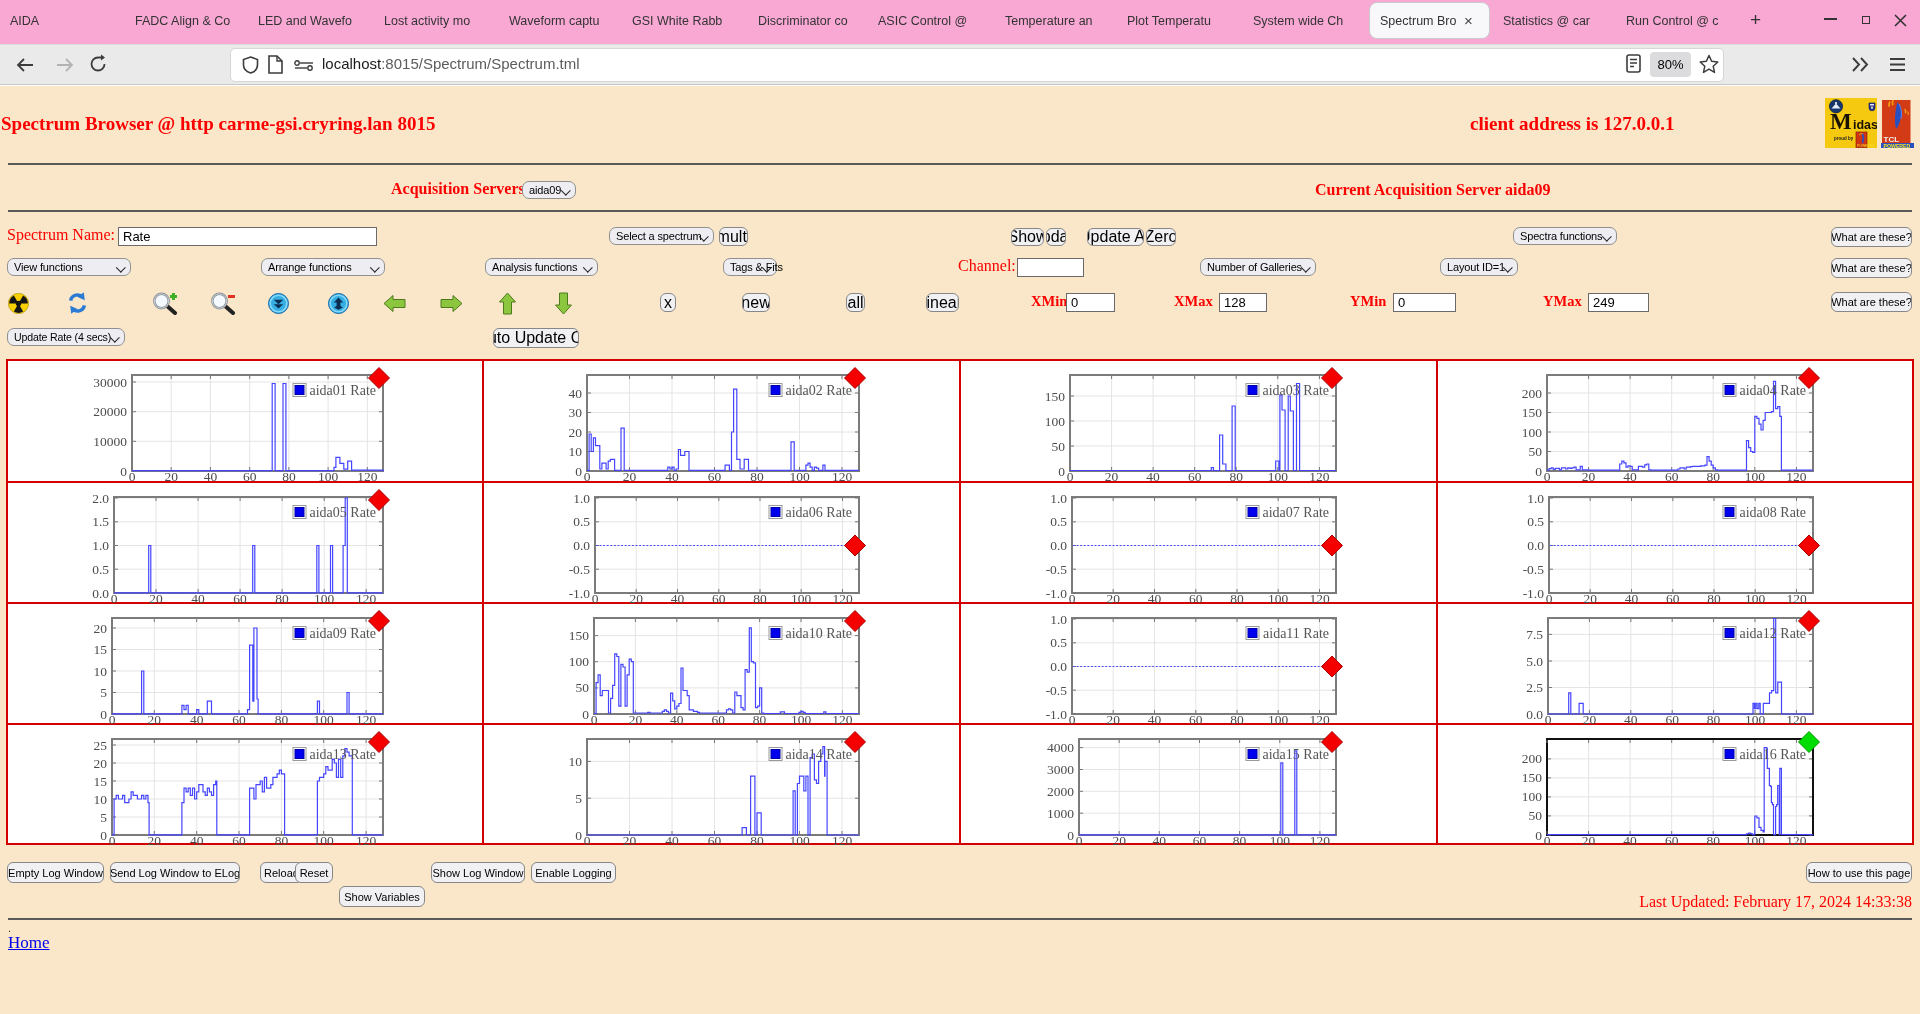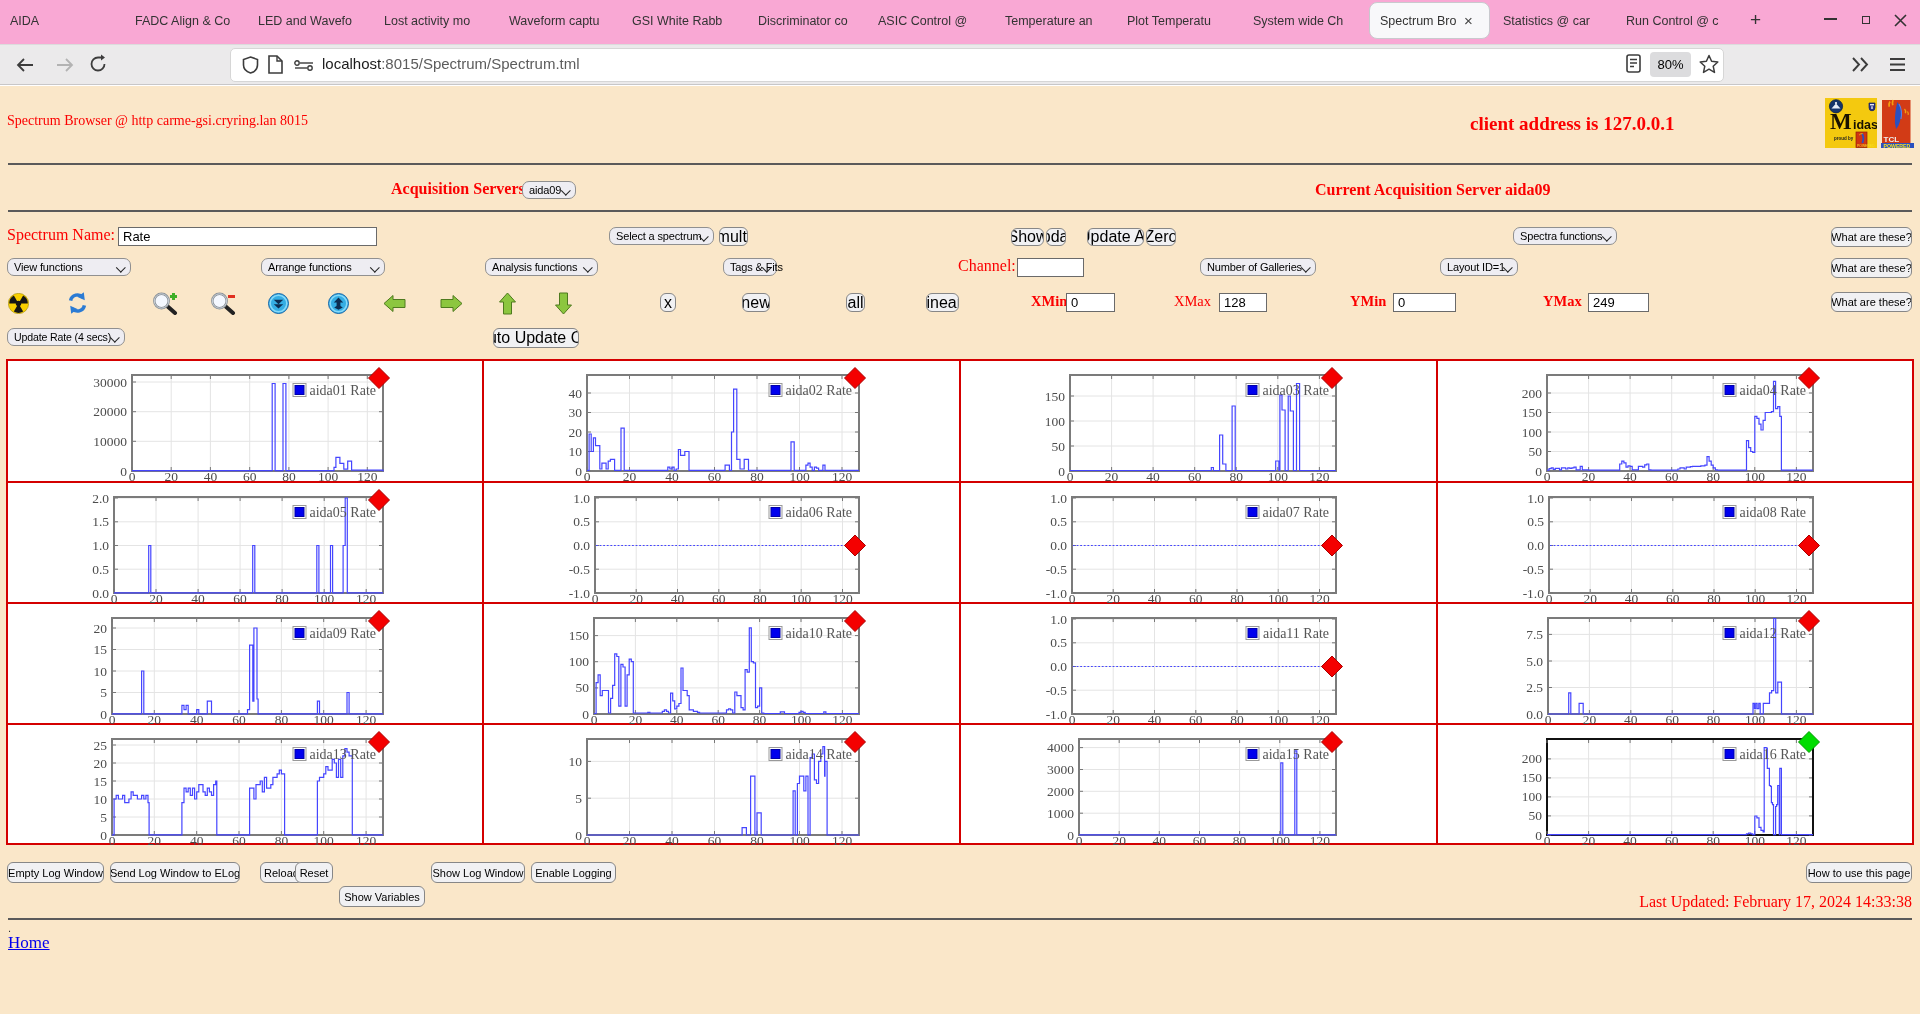--- a/index.html
+++ b/index.html
@@ -84,21 +84,21 @@
         <path d="M10 1.5 L12.6 7.3 L18.8 8 L14.2 12.2 L15.5 18.4 L10 15.2 L4.5 18.4 L5.8 12.2 L1.2 8 L7.4 7.3 Z" fill="none" stroke="#3c3c3c" stroke-width="1.5" stroke-linejoin="round"></path>
       </svg>
 <svg class="abs" style="left:1851px;top:11px" width="18" height="17">
         <path d="M2 2 L8 8.5 L2 15 M10 2 L16 8.5 L10 15" stroke="#3c3c3c" stroke-width="1.9" fill="none"></path>
       </svg>
 <svg class="abs" style="left:1889px;top:12px" width="17" height="15">
         <path d="M1 2 H16 M1 7.5 H16 M1 13 H16" stroke="#3c3c3c" stroke-width="1.9"></path>
       </svg>
 </div>
 <div id="content">
-<div class="abs red" style="left:7px;top:27px;font-size:14px;font-weight:normal">Spectrum Browser @ http carme-gsi.cryring.lan 8015</div>
+<div class="abs red" style="left:1px;top:27px;font-size:19px;font-weight:bold">Spectrum Browser @ http carme-gsi.cryring.lan 8015</div>
 <div class="abs red" style="left:1470px;top:27px;font-size:19px;font-weight:bold">client address is 127.0.0.1</div>
 <div class="abs" style="left:1825px;top:12px"><svg width="52" height="50" viewBox="0 0 52 50">
           <rect width="52" height="50" fill="#f4c90f"></rect>
           <circle cx="11" cy="8.3" r="6.6" fill="#16356a" stroke="#0e2244" stroke-width="0.8"></circle>
           <path d="M6.5 10.5 L11 5.5 L15.5 10.5 Z" fill="#e8eef6"></path>
           <circle cx="11" cy="5" r="1.1" fill="#fff"></circle>
           <path d="M44 5 h6 v4.4 a3 3.4 0 0 1 -6 0 Z" fill="#2a3585" stroke="#131d5c" stroke-width="0.7"></path>
           <path d="M45 6 h4 v1.4 h-4 Z" fill="#e8e8ee"></path>
           <path d="M46.3 8.3 h1.4 v2.6 h-1.4 Z" fill="#e8e8ee"></path>
           <text x="5" y="31" font-family="Liberation Serif,serif" font-size="23" font-weight="bold" fill="#181200">M</text>
@@ -194,21 +194,21 @@
         </svg></div>
 <div class="abs" style="left:555px;top:206px"><svg width="17" height="23" viewBox="0 0 17 23">
           <polygon points="8.5,1 16.5,10 12.5,10 12.5,22 4.5,22 4.5,10 0.5,10" fill="#8cc63f" stroke="#4e7a1e" stroke-width="1" transform="scale(1,-1) translate(0,-23)"></polygon>
         </svg></div>
 <div class="btn" style="left:660px;top:207px;width:16px;height:19px">x</div>
 <div class="btn" style="left:742px;top:207px;width:28px;height:19px">new</div>
 <div class="btn" style="left:846px;top:207px;width:19px;height:19px">all</div>
 <div class="btn" style="left:926px;top:207px;width:33px;height:19px">linear</div>
 <div class="abs red" style="left:1031px;top:207px;font-size:14.5px;font-weight:bold">XMin</div>
 <div class="inp" style="left:1066px;top:207px;width:49px">0</div>
-<div class="abs red" style="left:1174px;top:207px;font-size:14.5px;font-weight:normal">XMax</div>
+<div class="abs red" style="left:1174px;top:207px;font-size:14.5px;font-weight:bold">XMax</div>
 <div class="inp" style="left:1219px;top:207px;width:48px">128</div>
 <div class="abs red" style="left:1350px;top:207px;font-size:14.5px;font-weight:bold">YMin</div>
 <div class="inp" style="left:1393px;top:207px;width:63px">0</div>
 <div class="abs red" style="left:1543px;top:207px;font-size:14.5px;font-weight:bold">YMax</div>
 <div class="inp" style="left:1588px;top:207px;width:61px">249</div>
 <div class="btn" style="left:1831px;top:206px;width:81px;font-size:11px">What are these?</div>
 <div class="sel" style="left:7px;top:242px;width:118px;font-size:10.6px">Update Rate (4 secs)</div>
 <div class="btn" style="left:493px;top:242px;width:86px">Auto Update ON</div>
 <div class="abs" style="left:6px;top:273px;width:1908px;height:486px;background:#d40000"></div>
 <div class="cell" style="left:8px;top:275px;width:474px;height:120px">

